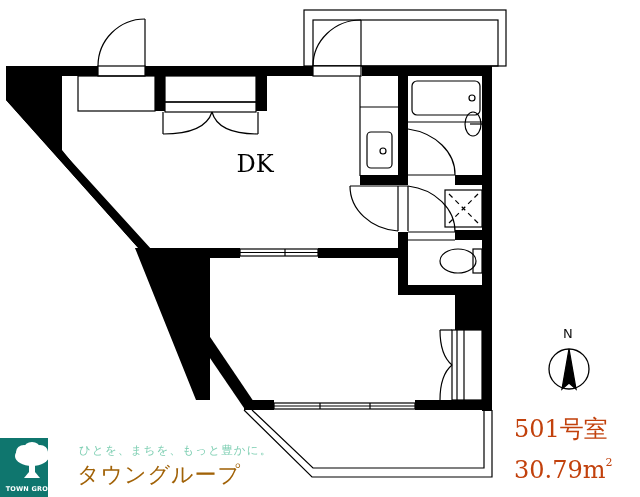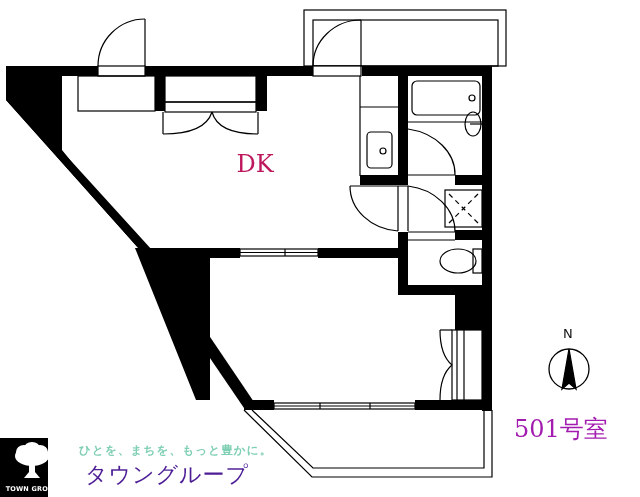--- a/index.html
+++ b/index.html
@@ -1,28 +1,28 @@
 <!DOCTYPE html>
 <html><head>
   <meta charset="utf-8">
   <style>
     html, body { margin: 0; padding: 0; background: #ffffff; }
     body { width: 640px; height: 497px; position: relative; overflow: hidden; font-family: "DejaVu Serif", "Liberation Serif", serif; }
     .plan { position: absolute; left: 0; top: 0; width: 640px; height: 497px; }
-    .room-label { position: absolute; text-align: center; color: #be185d; font-family: "DejaVu Serif", "Liberation Serif", serif; font-size: 24px; line-height: 32px; }
+    .room-label { position: absolute; text-align: center; color: #000000; font-family: "DejaVu Serif", "Liberation Serif", serif; font-size: 24px; line-height: 32px; }
     .room-dk { left: 195px; top: 148px; width: 120px; }
     .room-yoshitsu { left: 280px; top: 294px; width: 120px; }
     .compass-n { position: absolute; left: 563px; top: 326px; font-family: "DejaVu Sans", "Liberation Sans", sans-serif; font-size: 13px; color: #111; }
-    .unit-info { position: absolute; left: 514px; top: 412px; font-family: "DejaVu Serif", "Liberation Serif", serif; color: #a21caf; font-size: 24px; line-height: 34px; }
+    .unit-info { position: absolute; left: 514px; top: 412px; font-family: "DejaVu Serif", "Liberation Serif", serif; color: #c2410c; font-size: 24px; line-height: 34px; }
     .unit-area sup { font-size: 11px; vertical-align: 12px; }
-    .logo { position: absolute; left: 0; top: 438px; width: 48px; height: 59px; background: #000000; }
+    .logo { position: absolute; left: 0; top: 438px; width: 48px; height: 59px; background: #0f766e; }
     .logo-tree { position: absolute; left: 14px; top: 4px; }
     .logo-brand { position: absolute; left: 0; bottom: 4px; width: 64px; text-align: center; color: #fff; font-family: "DejaVu Sans", "Liberation Sans", sans-serif; font-size: 6.5px; font-weight: bold; letter-spacing: 0.2px; }
-    .tagline { position: absolute; left: 79px; top: 443px; color: #7fcfb3; font-family: "DejaVu Sans", "Liberation Sans", sans-serif; font-size: 11.5px; letter-spacing: 1.2px; font-weight: bold; }
-    .company-name { position: absolute; left: 85px; top: 460px; color: #4c1d95; font-family: "DejaVu Sans", "Liberation Sans", sans-serif; font-size: 22px; letter-spacing: 1px; }
+    .tagline { position: absolute; left: 79px; top: 443px; color: #7fcfb3; font-family: "DejaVu Sans", "Liberation Sans", sans-serif; font-size: 11.5px; letter-spacing: 1.2px; }
+    .company-name { position: absolute; left: 77px; top: 460px; color: #a16207; font-family: "DejaVu Sans", "Liberation Sans", sans-serif; font-size: 22px; letter-spacing: 1px; }
   </style>
 </head>
 <body>
 
 <svg class="plan" viewBox="0 0 640 497" xmlns="http://www.w3.org/2000/svg">
 
   <g fill="#000">
 
     <rect x="6" y="66" width="95" height="10"></rect>
     <rect x="145" y="66" width="170" height="10"></rect>
@@ -142,20 +142,21 @@
   <div>DK</div>
 </div>
 
 <div class="room-label room-yoshitsu">
 </div>
 
 <div class="compass-n">N</div>
 
 <div class="unit-info">
   <div>501号室</div>
+  <div class="unit-area"><span>30.79m</span><sup>2</sup></div>
 </div>
 
 <div class="logo">
   <svg class="logo-tree" width="36" height="40" viewBox="0 0 36 40">
     <g fill="#fff">
       <ellipse cx="18" cy="14" rx="17" ry="10"></ellipse>
       <ellipse cx="10" cy="10" rx="8" ry="7"></ellipse>
       <ellipse cx="26" cy="10" rx="8" ry="7"></ellipse>
       <ellipse cx="18" cy="6" rx="8" ry="6"></ellipse>
       <rect x="15" y="20" width="6" height="14"></rect>

